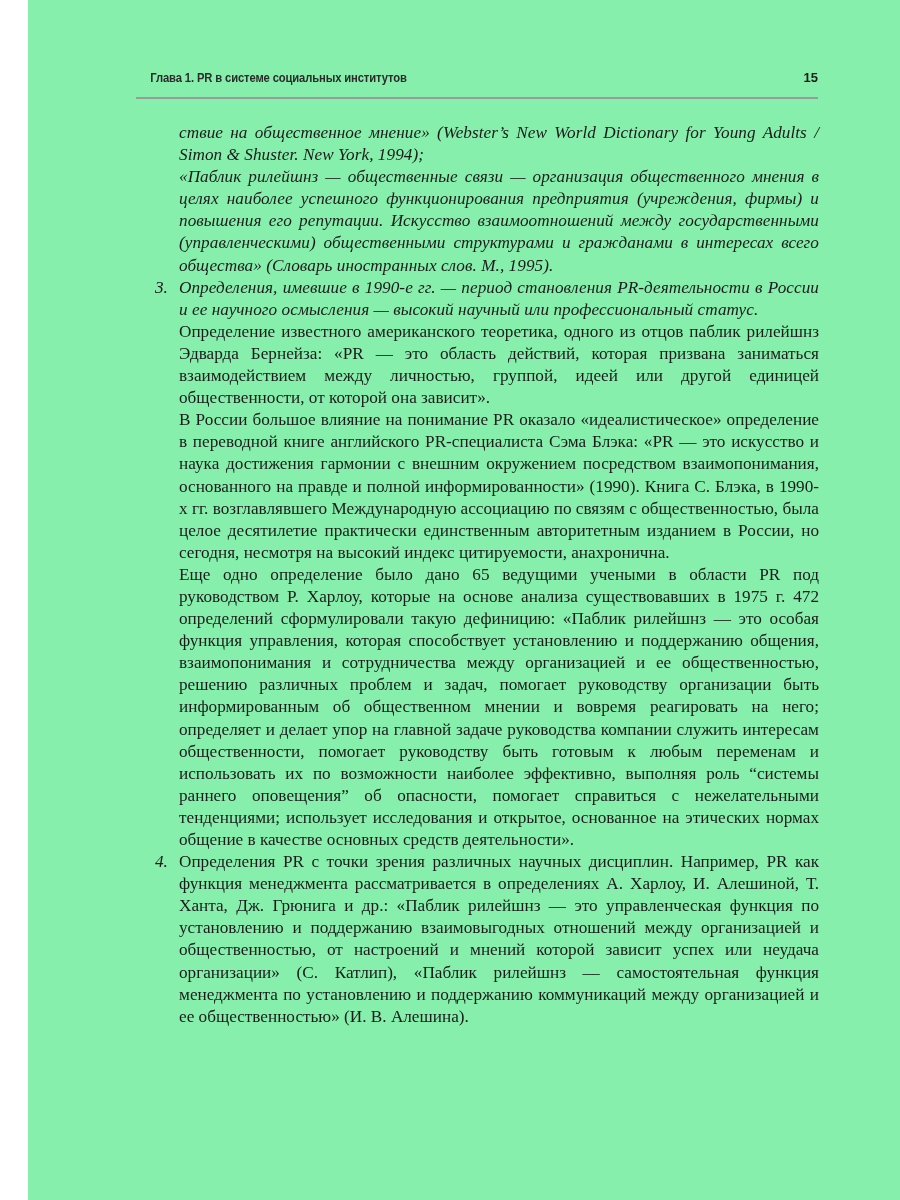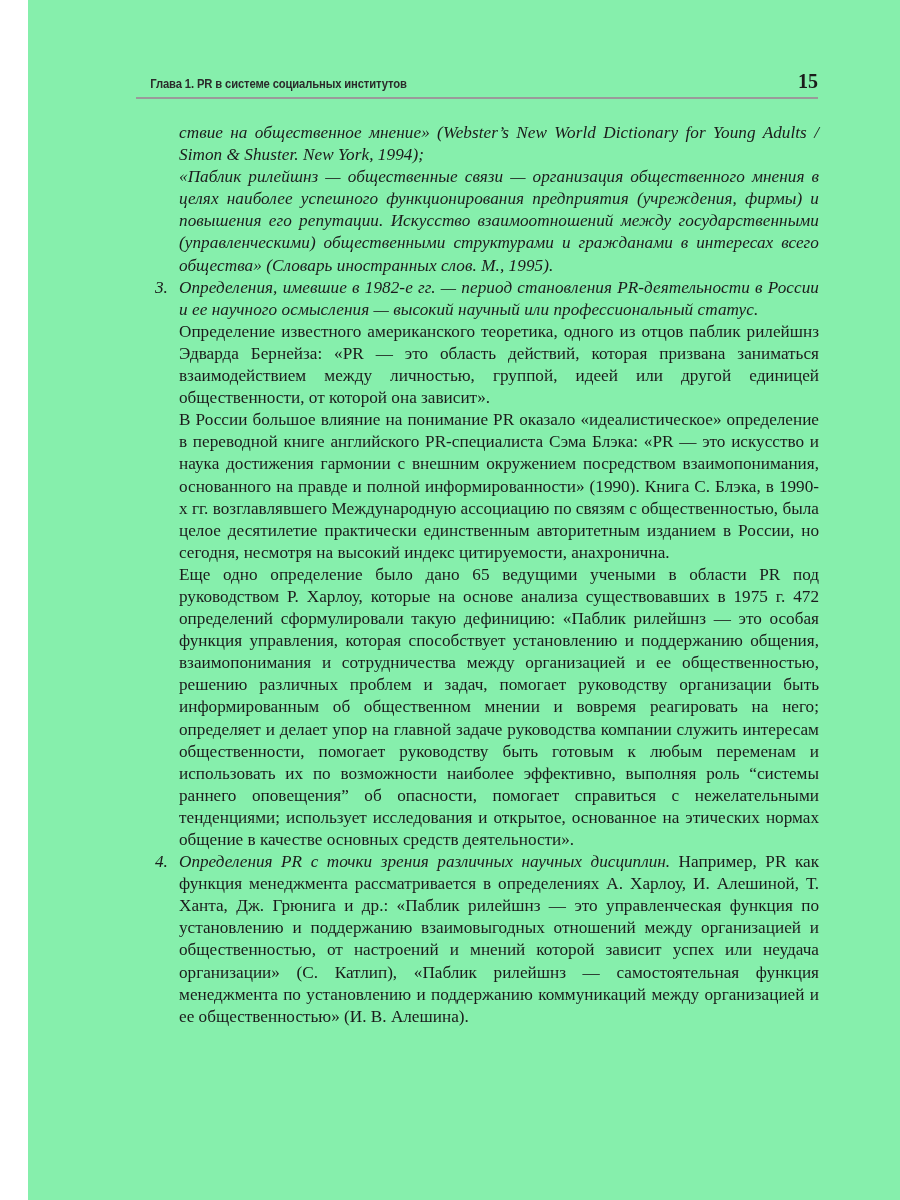--- a/index.html
+++ b/index.html
@@ -43,22 +43,22 @@
     font-family: "Liberation Sans Narrow", "Liberation Sans", "DejaVu Sans", sans-serif;
     font-size: 12.5px;
     font-weight: 600;
     letter-spacing: -0.15px;
     color: #2b2b2b;
     transform: scaleX(0.9);
     transform-origin: left baseline;
     white-space: nowrap;
   }
   .running-head-folio {
-    font-family: Liberation Serif, serif;
-    font-size: 20px;
+    font-family: Liberation Sans, sans-serif;
+    font-size: 13px;
     font-weight: 700;
     color: #1b1b1b;
     white-space: nowrap;
   }
   .head-rule {
     position: absolute;
     left: 108px;
     top: 97px;
     width: 682px;
     height: 2px;
@@ -108,21 +108,21 @@
     text-align: left;
     font-size: 17.2px;
     line-height: 22.1px;
     font-style: italic;
     color: #1b1b1b;
   }
   .li p.para {
     width: 640px;
   }
 
-  .bolditalic { font-style: italic; }
+  .bolditalic { }
 </style>
 </head>
 <body>
 
 <div class="page">
 
   <div class="running-head">
     <span class="running-head-title">Глава 1. PR в системе социальных институтов</span>
     <span class="running-head-folio">15</span>
   </div>
@@ -133,21 +133,21 @@
     <div class="indent">
       <p class="para italic">ствие на общественное мнение» (Webster’s New World Dictionary for Young Adults / Simon &amp; Shuster. New York, 1994);</p>
     </div>
 
     <div class="indent">
       <p class="para italic">«Паблик рилейшнз — общественные связи — организация общественного мнения в целях наиболее успешного функционирования предприятия (учреждения, фирмы) и повышения его репутации. Искусство взаимоотношений между государственными (управленческими) общественными структурами и гражданами в интересах всего общества» (Словарь иностранных слов. М., 1995).</p>
     </div>
 
     <div class="li">
       <span class="marker">3.</span>
-      <p class="para italic">Определения, имевшие в 1982-е гг. — период становления PR-деятельности в России и ее научного осмысления — высокий научный или профессиональный статус.</p>
+      <p class="para italic">Определения, имевшие в 1990-е гг. — период становления PR-деятельности в России и ее научного осмысления — высокий научный или профессиональный статус.</p>
     </div>
 
     <div class="indent">
       <p class="para">Определение известного американского теоретика, одного из отцов паблик рилейшнз Эдварда Бернейза: «PR — это область действий, которая призвана заниматься взаимодействием между личностью, группой, идеей или другой единицей общественности, от которой она зависит».</p>
     </div>
 
     <div class="indent">
       <p class="para">В России большое влияние на понимание PR оказало «идеалистическое» определение в переводной книге английского PR-специалиста Сэма Блэка: «PR — это искусство и наука достижения гармонии с внешним окружением посредством взаимопонимания, основанного на правде и полной информированности» (1990). Книга С. Блэка, в 1990-х гг. возглавлявшего Международную ассоциацию по связям с общественностью, была целое десятилетие практически единственным авторитетным изданием в России, но сегодня, несмотря на высокий индекс цитируемости, анахронична.</p>
     </div>
 

